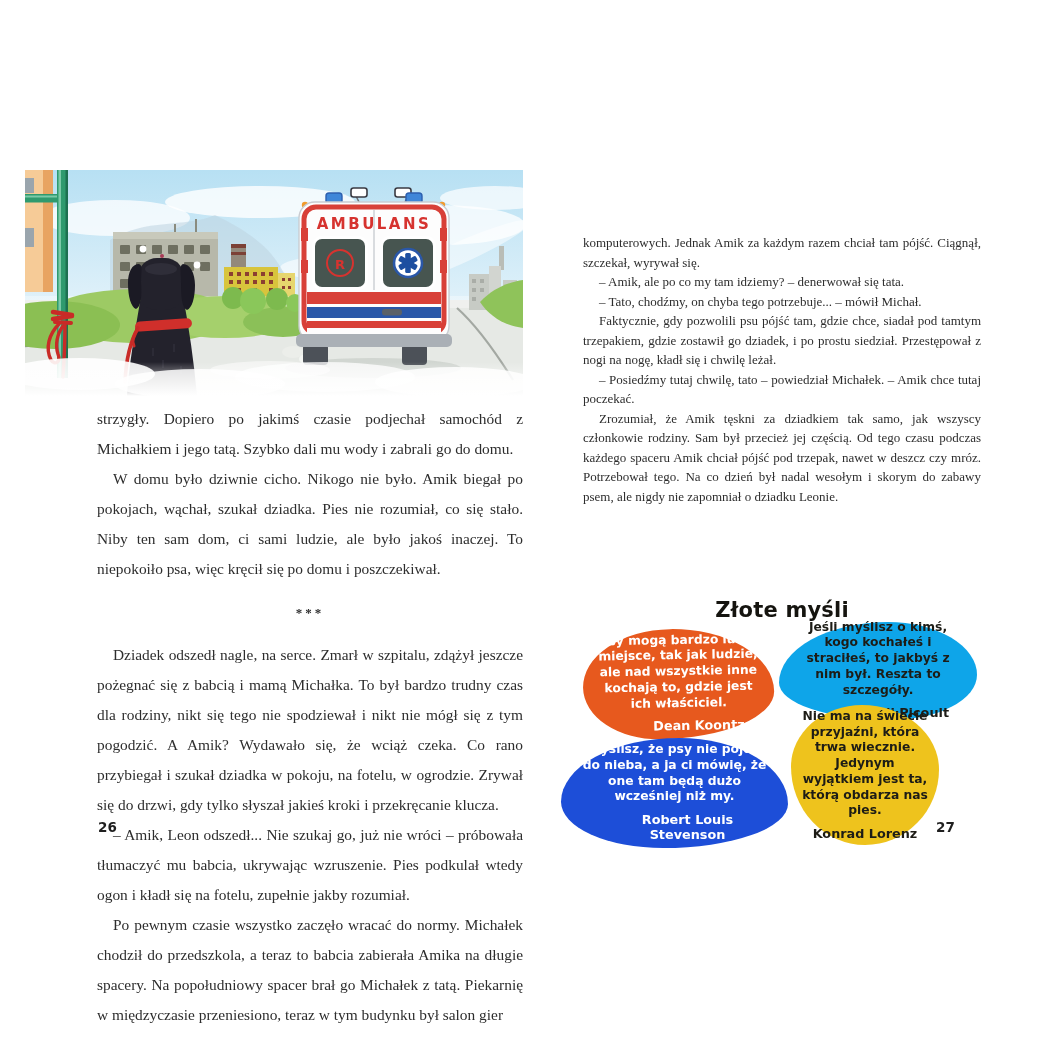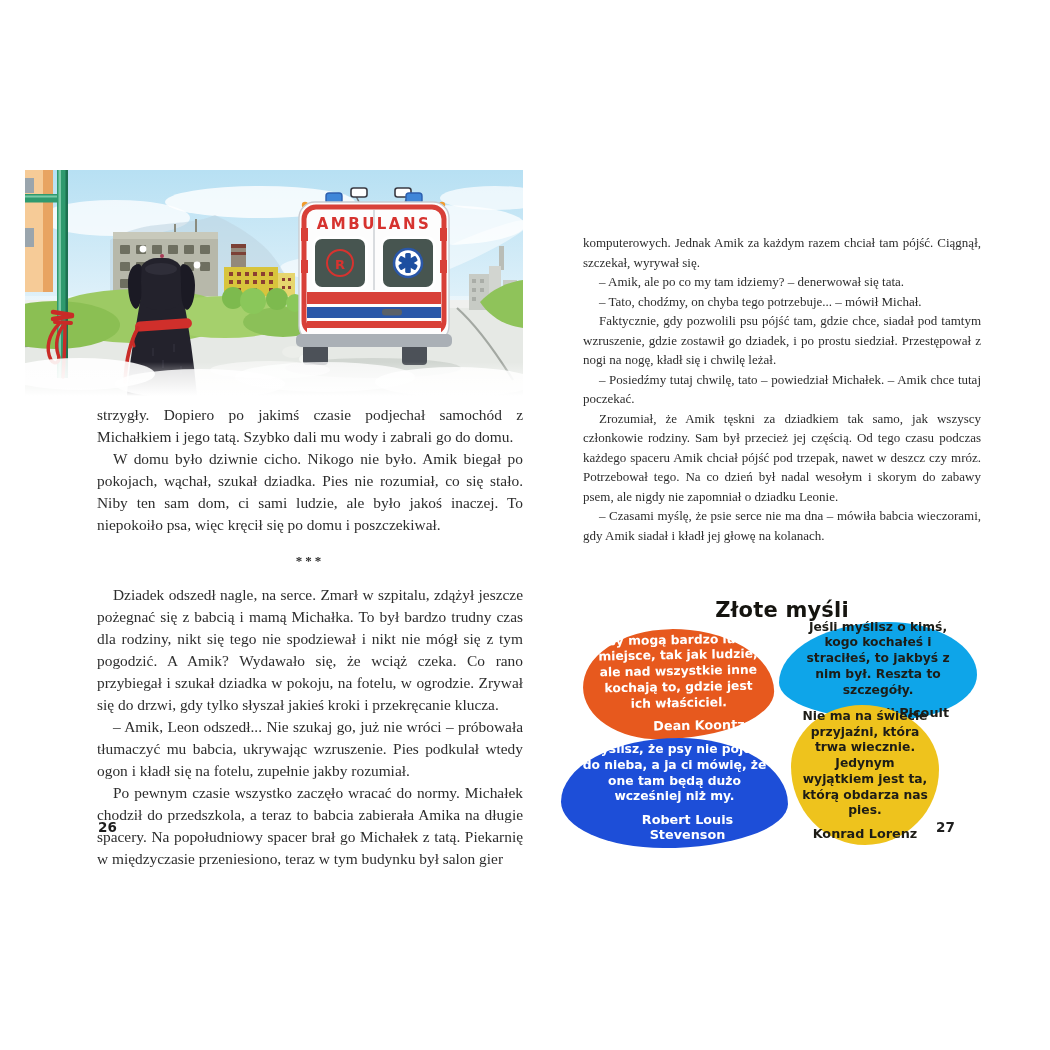--- a/index.html
+++ b/index.html
@@ -1,21 +1,21 @@
 <!DOCTYPE html>
 <html><head>
 <meta charset="utf-8">
 <style>
   html,body{margin:0;padding:0;background:#fff;}
   .spread{position:relative;width:1050px;height:1050px;background:#ffffff;overflow:hidden;
           font-family:"Liberation Serif",serif;color:#2d2d2d;}
   .illustration{position:absolute;left:25px;top:170px;width:498px;height:226px;}
   .illustration svg{display:block;}
   .text-col{position:absolute;text-align:justify;}
-  .left-col{left:97px;top:404px;width:426px;font-size:15.4px;line-height:22px;}
+  .left-col{left:97px;top:404px;width:426px;font-size:15.4px;line-height:30px;}
   .right-col{left:583px;top:233px;width:398px;font-size:13px;line-height:19.5px;}
   .para{margin:0;}
   .para.indent{text-indent:16px;}
   .separator{margin:14px 0 12px;text-align:center;font-weight:bold;font-size:13px;letter-spacing:3px;text-indent:0;}
   .pagenum{position:absolute;font:700 13.5px "DejaVu Sans",sans-serif;color:#1f1f1f;}
   .pagenum.left{left:98px;top:819px;text-align:center;}
   .pagenum.right{left:936px;top:819px;}
   .golden-title{position:absolute;left:583px;top:598px;width:398px;text-align:center;
                 font:800 21px "DejaVu Sans",sans-serif;color:#15140f;letter-spacing:.2px;}
   .blob{position:absolute;box-sizing:border-box;display:flex;flex-direction:column;justify-content:center;
@@ -261,24 +261,23 @@
       <p class="para indent">Dziadek odszedł nagle, na serce. Zmarł w szpitalu, zdążył jeszcze pożegnać się z babcią i mamą Michałka. To był bardzo trudny czas dla rodziny, nikt się tego nie spodziewał i nikt nie mógł się z tym pogodzić. A Amik? Wydawało się, że wciąż czeka. Co rano przybiegał i szukał dziadka w pokoju, na fotelu, w ogrodzie. Zrywał się do drzwi, gdy tylko słyszał jakieś kroki i przekręcanie klucza.</p>
       <p class="para indent">– Amik, Leon odszedł... Nie szukaj go, już nie wróci – próbowała tłumaczyć mu babcia, ukrywając wzruszenie. Pies podkulał wtedy ogon i kładł się na fotelu, zupełnie jakby rozumiał.</p>
       <p class="para indent">Po pewnym czasie wszystko zaczęło wracać do normy. Michałek chodził do przedszkola, a teraz to babcia zabierała Amika na długie spacery. Na popołudniowy spacer brał go Michałek z tatą. Piekarnię w międzyczasie przeniesiono, teraz w tym budynku był salon gier</p>
     </div>
   <div class="pagenum left">26</div>
 
   <div class="text-col right-col">
       <p class="para">komputerowych. Jednak Amik za każdym razem chciał tam pójść. Ciągnął, szczekał, wyrywał się.</p>
       <p class="para indent">– Amik, ale po co my tam idziemy? – denerwował się tata.</p>
       <p class="para indent">– Tato, chodźmy, on chyba tego potrzebuje... – mówił Michał.</p>
-      <p class="para indent">Faktycznie, gdy pozwolili psu pójść tam, gdzie chce, siadał pod tamtym wzruszenie, gdzie zostawił go dziadek, i po prostu siedział. Przestępował z nogi na nogę, kładł się i chwilę leżał.</p>
+      <p class="para indent">Faktycznie, gdy pozwolili psu pójść tam, gdzie chce, siadał pod tamtym trzepakiem, gdzie zostawił go dziadek, i po prostu siedział. Przestępował z nogi na nogę, kładł się i chwilę leżał.</p>
       <p class="para indent">– Posiedźmy tutaj chwilę, tato – powiedział Michałek. – Amik chce tutaj poczekać.</p>
       <p class="para indent">Zrozumiał, że Amik tęskni za dziadkiem tak samo, jak wszyscy członkowie rodziny. Sam był przecież jej częścią. Od tego czasu podczas każdego spaceru Amik chciał pójść pod trzepak, nawet w deszcz czy mróz. Potrzebował tego. Na co dzień był nadal wesołym i skorym do zabawy psem, ale nigdy nie zapomniał o dziadku Leonie.</p>
-      <p class="para indent">– Czasami myślę, że psie serce nie ma dna – mówiła babcia wieczorami, gdy Amik siadał i kładł jej głowę na kolanach.</p>
     </div>
 
   <div class="golden-title">Złote myśli</div>
   <div class="blob q0" style="background: rgb(231, 89, 30); color: rgb(255, 255, 255);">
     <div class="q-text">Psy mogą bardzo lubić miejsce, tak jak ludzie, ale nad wszystkie inne kochają to, gdzie jest ich właściciel.</div>
     <div class="q-author">Dean Koontz</div>
   </div>
   <div class="blob q1" style="background: #0ea5e9; color: rgb(29, 28, 22);">
     <div class="q-text">Jeśli myślisz o kimś, kogo kochałeś i straciłeś, to jakbyś z nim był. Reszta to szczegóły.</div>
     <div class="q-author">Jodi Picoult</div>

